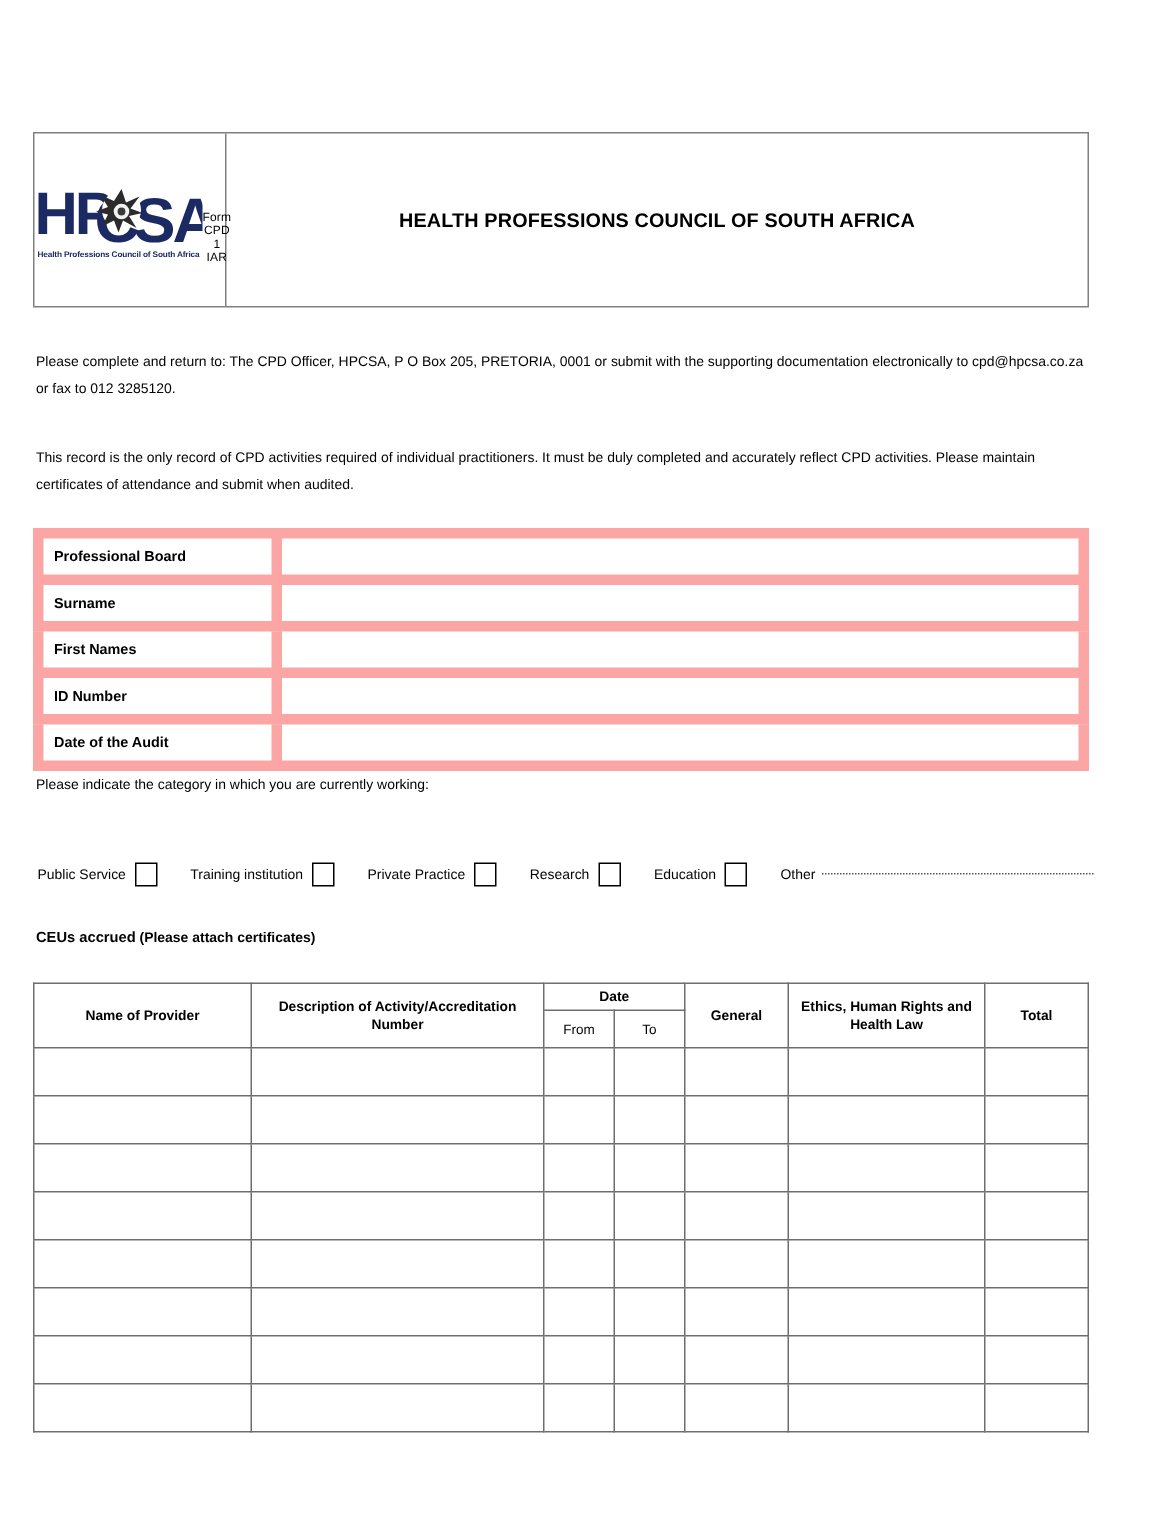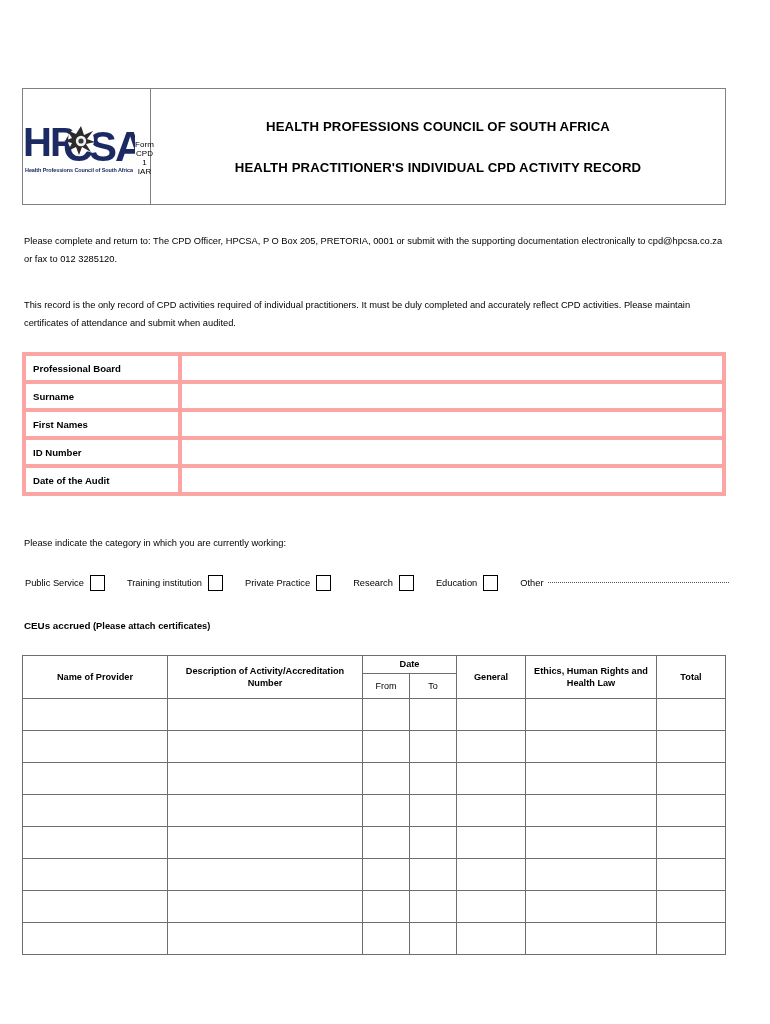--- a/index.html
+++ b/index.html
@@ -100,35 +100,35 @@
   
   .details-table {
     position: absolute;
     left: 22px;
     top: 352px;
     width: 704px;
     border-collapse: collapse;
     table-layout: fixed;
   }
   .details-table td {
-    border: 4px solid #fca5a5;
+    border: 7px solid #fca5a5;
     height: 24px;
     padding: 0 0 0 7px;
     font-size: 9.6px;
     font-weight: bold;
     vertical-align: middle;
   }
   .details-table td.label { width: 145px; }
   .details-table td.value { font-weight: normal; }
 
   
   .cat-prompt {
     position: absolute;
     left: 24px;
-    top: 538px;
+    top: 518px;
     font-size: 9.3px;
   }
   .cat-row {
     position: absolute;
     left: 25px;
     top: 575px;
     width: 704px;
     display: flex;
     align-items: center;
     font-size: 9.3px;
@@ -223,21 +223,20 @@
             <circle cx="58" cy="21" r="2.6" fill="#3a3a3a"></circle>
           </g>
         </svg>
         <div class="logo-tagline">Health Professions Council of South Africa</div>
       </div>
       <div class="form-code">Form CPD 1 IAR</div>
     </div>
 
     <div class="header-title-cell">
       <div class="title-line">HEALTH PROFESSIONS COUNCIL OF SOUTH AFRICA</div>
-      <div class="title-line">HEALTH PRACTITIONER'S INDIVIDUAL CPD ACTIVITY RECORD</div>
     </div>
   </div>
 
   <div class="para para-1">
     <b>Please complete and return to:</b><span> The CPD Officer, HPCSA, P O Box 205, PRETORIA, 0001 or submit with the supporting documentation electronically to cpd@hpcsa.co.za or fax to 012 3285120.</span>
   </div>
 
   <div class="para para-2">This record is the only record of CPD activities required of individual practitioners.  It must be duly completed and accurately reflect CPD activities.  Please maintain certificates of attendance and submit when audited.</div>
 
   <table class="details-table">

